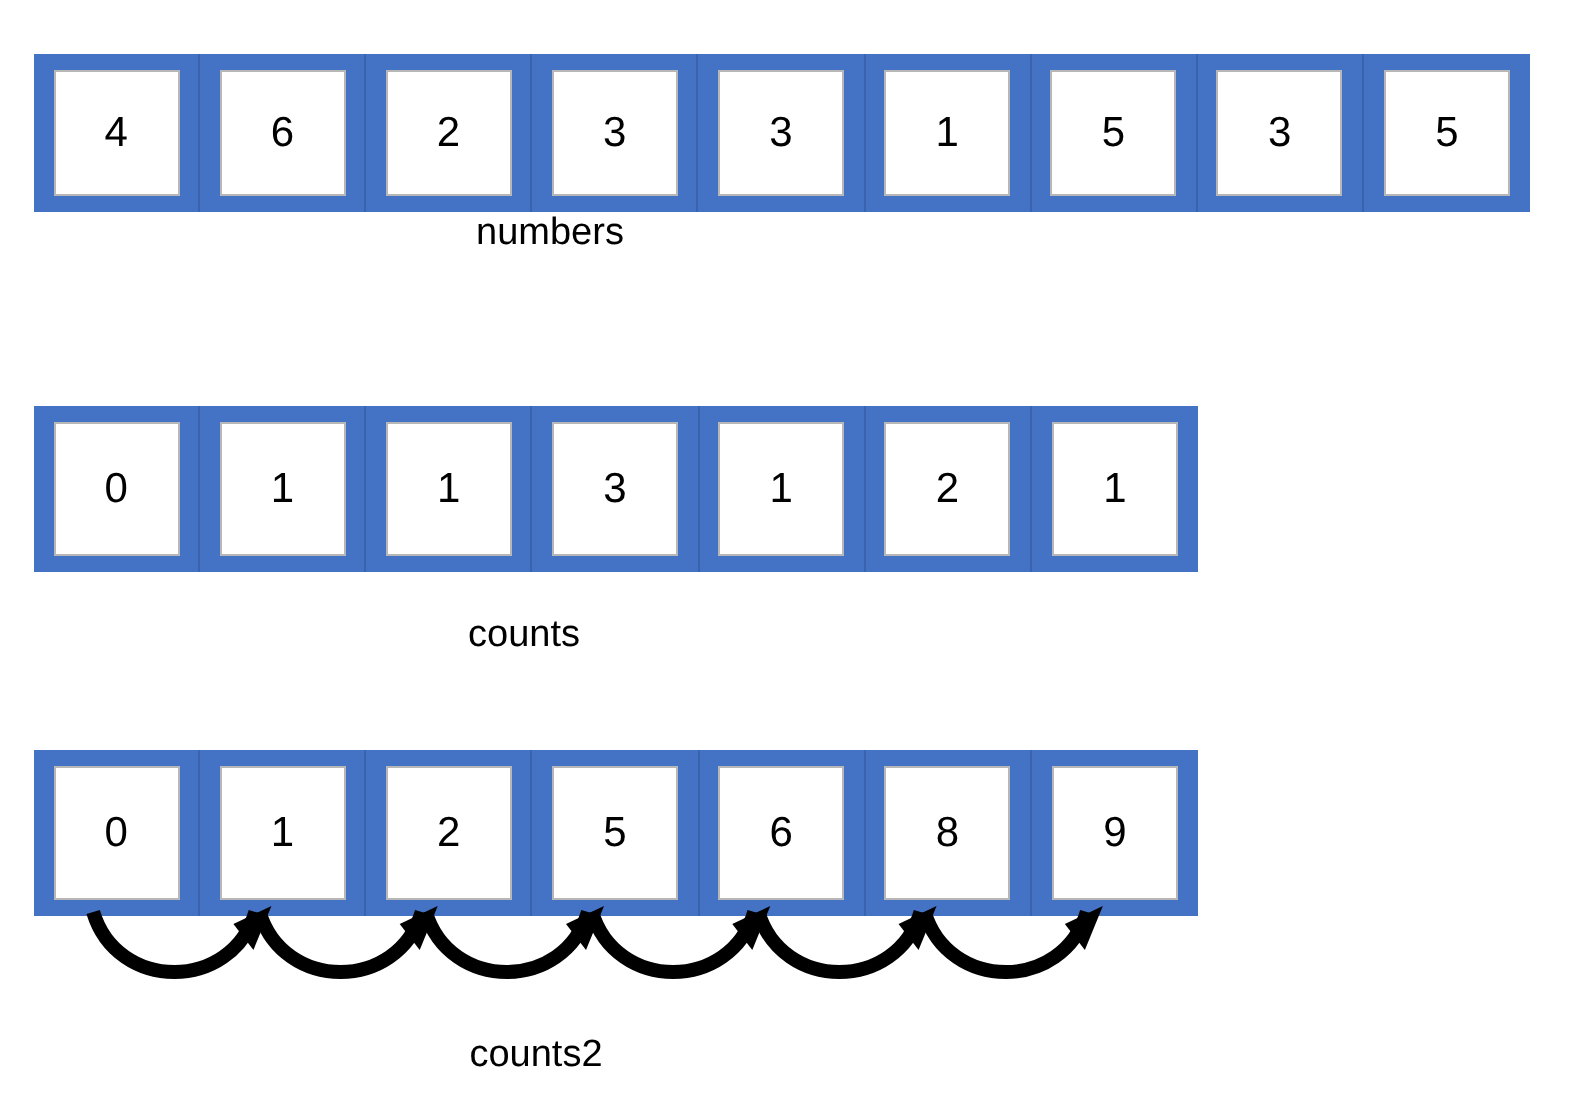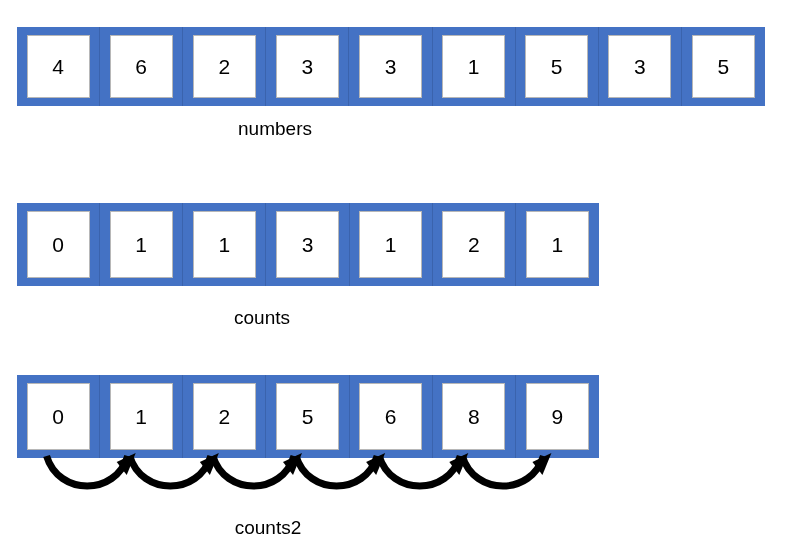--- a/index.html
+++ b/index.html
@@ -128,21 +128,21 @@
             <span class="cell-value">3</span>
           </div>
         </div>
         <div class="cell" style="width: 83.1111px; height: 79px;">
           <div class="cell-box" style="width: 63.1111px; height: 63px;">
             <span class="cell-value">5</span>
           </div>
         </div>
       </div>
 
-    <div class="array-label" style="left:175px; top:118px; width:200px;">numbers</div>
+    <div class="array-label" style="left:175px; top:106px; width:200px;">numbers</div>
   </div>
 
   <div class="array-group">
     <div class="array-strip" id="strip-1" style="left:17px; top:203px; width:582px; height:83px;">
         <div class="cell" style="width: 83.1429px; height: 83px;">
           <div class="cell-box" style="width: 63.1429px; height: 67px;">
             <span class="cell-value">0</span>
           </div>
         </div>
         <div class="cell" style="width: 83.1429px; height: 83px;">

